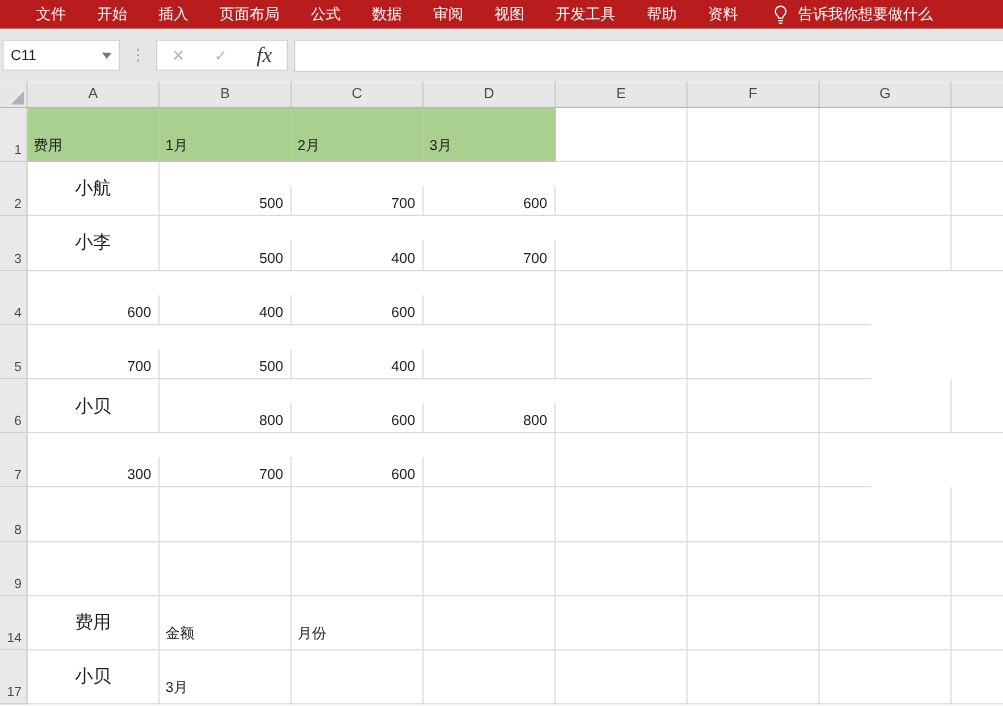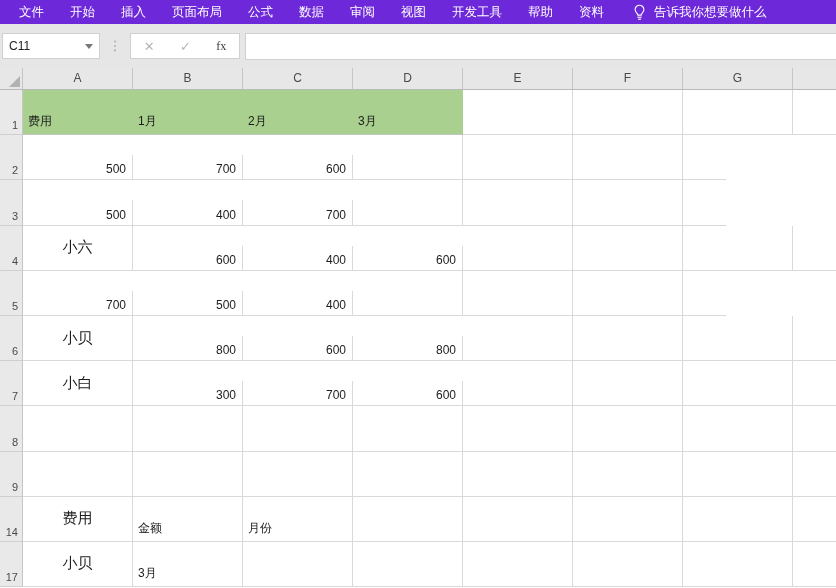--- a/index.html
+++ b/index.html
@@ -1,41 +1,41 @@
 <!DOCTYPE html>
 <html><head>
 <meta charset="utf-8">
 <style>
   * { box-sizing: border-box; margin: 0; padding: 0; }
   html, body { width: 836px; height: 588px; overflow: hidden;
     font-family: "Liberation Sans", sans-serif; background: #fff; }
 
   
-  .menubar { height: 24px; background: #6d28d9; display: flex;
-    align-items: center; color: #fff; font-size: 12.5px; padding-left: 6px; }
+  .menubar { height: 24px; background: #b91c1c; display: flex;
+    align-items: center; color: #fff; font-size: 12.5px; padding-left: 17px; }
   .menu-item { padding: 0 13px; cursor: default; white-space: nowrap; }
   .tellme { display: flex; align-items: center; gap: 8px; padding-left: 16px; text-align: right; }
   .bulb { display: inline-flex; }
 
   
   .formula-row { height: 44px; background: #e6e6e6; display: flex;
     align-items: flex-start; padding-top: 9px; }
   .name-box { width: 98px; height: 26px; background: #fff;
     border: 1px solid #d0d0d0; margin-left: 2px; display: flex;
     align-items: center; font-size: 12px; color: #222; padding: 0 6px; }
   .name-box .caret { margin-left: auto; width: 0; height: 0;
     border-left: 4px solid transparent; border-right: 4px solid transparent;
     border-top: 5px solid #777; }
   .dots { width: 30px; text-align: center; color: #9a9a9a; font-size: 13px;
     line-height: 26px; }
   .fx-group { width: 110px; height: 26px; background: #fff;
     border: 1px solid #d0d0d0; display: flex; align-items: center;
     justify-content: space-around; }
   .ico-cancel, .ico-enter { color: #b5b5b5; font-size: 13px; }
-  .ico-fx { color: #3c3c3c; font-size: 12px; 
+  .ico-fx { color: #3c3c3c; font-size: 18px; font-style: italic;
     font-family: "Liberation Serif", serif; }
   .formula-input { flex: 1; height: 27px; background: #fff;
     border: 1px solid #d0d0d0; border-right: none; margin-left: 5px;
     font-size: 12px; padding: 0 4px; color: #222; }
 
   
   .sheet { background: #fff; }
   .col-header-row { display: flex; height: 22px; background: #e7e7e7;
     border-bottom: 1px solid #b9b9b9; }
   .corner { width: 23px; position: relative; border-right: 1px solid #c6c6c6;
@@ -126,43 +126,44 @@
     <div class="cell txt green">2月</div>
     <div class="cell txt green">3月</div>
     <div class="cell"></div>
     <div class="cell"></div>
     <div class="cell"></div>
     <div class="cell last"></div>
   </div>
 
   <div class="row">
     <div class="row-h">2</div>
+    <div class="cell name">小航</div>
     <div class="cell num">500</div>
     <div class="cell num">700</div>
     <div class="cell num">600</div>
     <div class="cell"></div>
     <div class="cell"></div>
     <div class="cell"></div>
     <div class="cell last"></div>
   </div>
 
   <div class="row">
     <div class="row-h">3</div>
+    <div class="cell name">小李</div>
     <div class="cell num">500</div>
     <div class="cell num">400</div>
     <div class="cell num">700</div>
     <div class="cell"></div>
     <div class="cell"></div>
     <div class="cell"></div>
     <div class="cell last"></div>
   </div>
 
   <div class="row">
     <div class="row-h">4</div>
-    <div class="cell name">小六</div>
     <div class="cell num">600</div>
     <div class="cell num">400</div>
     <div class="cell num">600</div>
     <div class="cell"></div>
     <div class="cell"></div>
     <div class="cell"></div>
     <div class="cell last"></div>
   </div>
 
   <div class="row">
@@ -183,21 +184,20 @@
     <div class="cell num">600</div>
     <div class="cell num">800</div>
     <div class="cell"></div>
     <div class="cell"></div>
     <div class="cell"></div>
     <div class="cell last"></div>
   </div>
 
   <div class="row">
     <div class="row-h">7</div>
-    <div class="cell name">小白</div>
     <div class="cell num">300</div>
     <div class="cell num">700</div>
     <div class="cell num">600</div>
     <div class="cell"></div>
     <div class="cell"></div>
     <div class="cell"></div>
     <div class="cell last"></div>
   </div>
 
   <div class="row">

